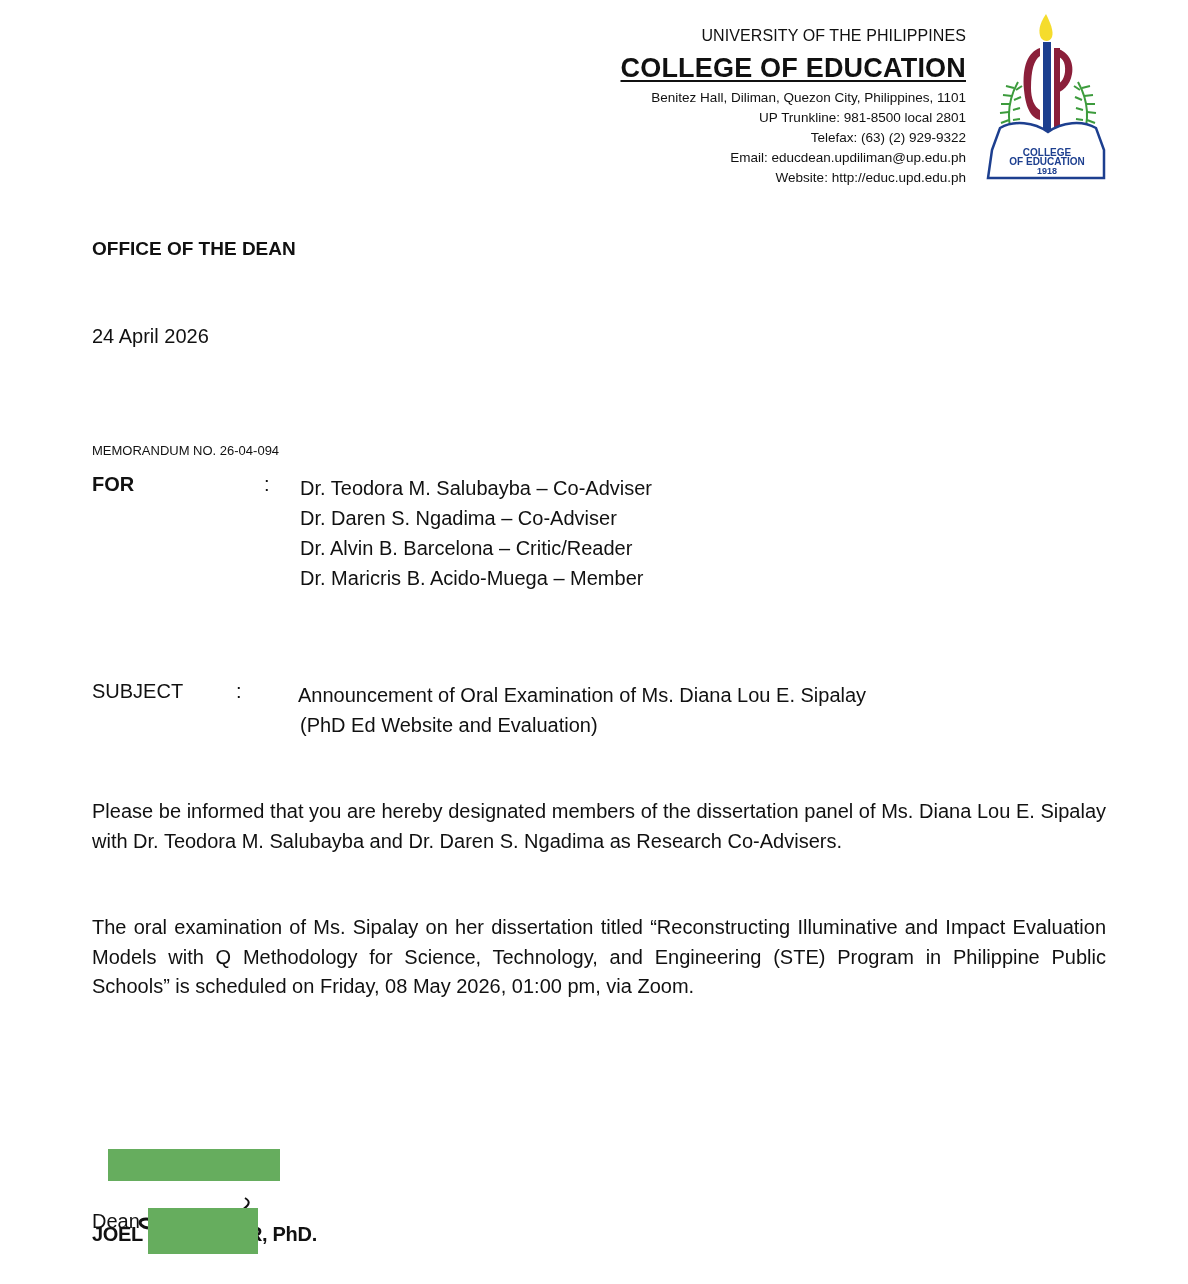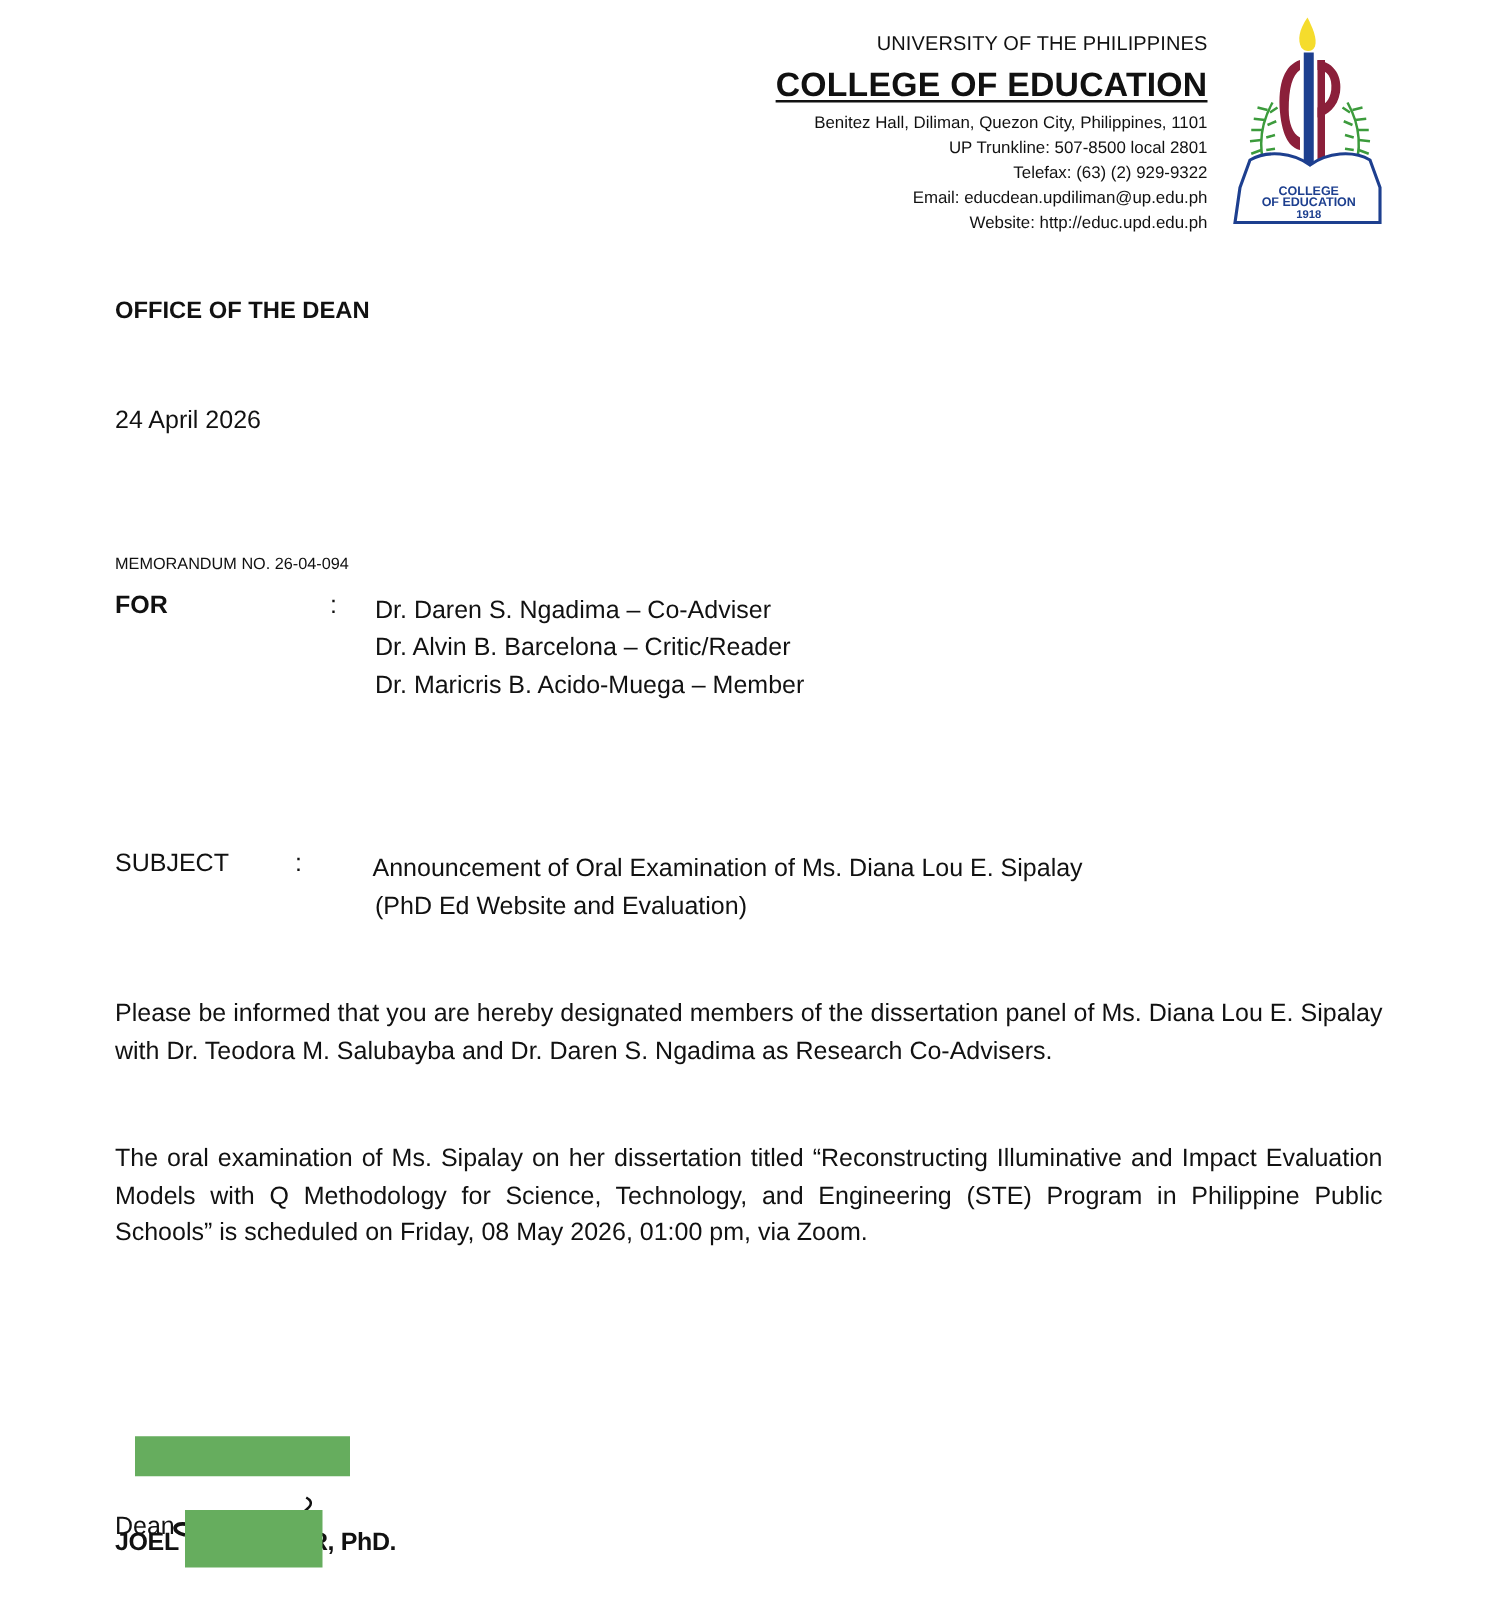--- a/index.html
+++ b/index.html
@@ -37,21 +37,21 @@
   .sig-name { left: 92px; top: 1181px; font-size: 20px; font-weight: bold; letter-spacing: -0.3px; margin-top: 42px; }
   .sig-title { left: 92px; top: 1210px; font-size: 20px; }
   .sig-stroke { left: 130px; top: 1150px; width: 150px; height: 80px; }
 </style>
 </head>
 <body>
 
 <div class="abs lh-univ">UNIVERSITY OF THE PHILIPPINES</div>
 <div class="abs lh-college">COLLEGE OF EDUCATION</div>
 <div class="abs lh-line" style="top:90px">Benitez Hall, Diliman, Quezon City, Philippines, 1101</div>
-<div class="abs lh-line" style="top:110px">UP Trunkline: 507-8500 local 2801</div>
+<div class="abs lh-line" style="top:110px">UP Trunkline: 981-8500 local 2801</div>
 <div class="abs lh-line" style="top:130px">Telefax: (63) (2) 929-9322</div>
 <div class="abs lh-line" style="top:150px">Email: educdean.updiliman@up.edu.ph</div>
 <div class="abs lh-line" style="top:170px">Website: http://educ.upd.edu.ph</div>
 
 <svg class="abs logo" viewBox="0 0 128 174">
 
   <path d="M62 4 C55 14 54 22 57 28 C60 32 66 32 68 27 C70 21 66 12 62 4 Z" fill="#f5dc2c"></path>
 
   <rect x="59" y="32" width="8" height="92" fill="#1d3f8f"></rect>
 
@@ -77,20 +77,21 @@
   <text x="63" y="164" text-anchor="middle" font-family="Liberation Sans, sans-serif" font-weight="bold" font-size="9" fill="#1d3f8f">1918</text>
 </svg>
 
 <div class="abs office">OFFICE OF THE DEAN</div>
 <div class="abs date">24 April 2026</div>
 
 <div class="abs memo">MEMORANDUM NO. 26-04-094</div>
 <div class="abs for-label">FOR</div>
 <div class="abs for-colon">:</div>
 <div class="abs recipients">
+  <div>Dr. Teodora M. Salubayba – Co-Adviser</div>
   <div>Dr. Daren S. Ngadima – Co-Adviser</div>
   <div>Dr. Alvin B. Barcelona – Critic/Reader</div>
   <div>Dr. Maricris B. Acido-Muega – Member</div>
 </div>
 
 <div class="abs subj-label">SUBJECT</div>
 <div class="abs subj-colon">:</div>
 <div class="abs subj-text">
   <div>Announcement of Oral Examination of Ms. Diana Lou E. Sipalay</div>
   <div>(PhD Ed Website and Evaluation)</div>

